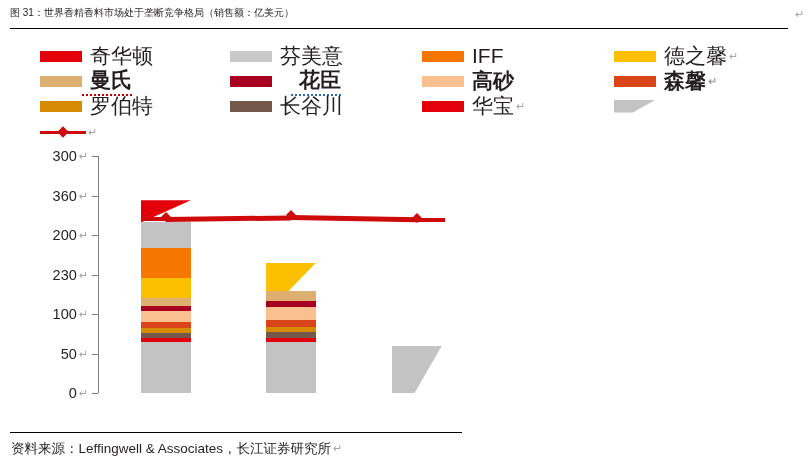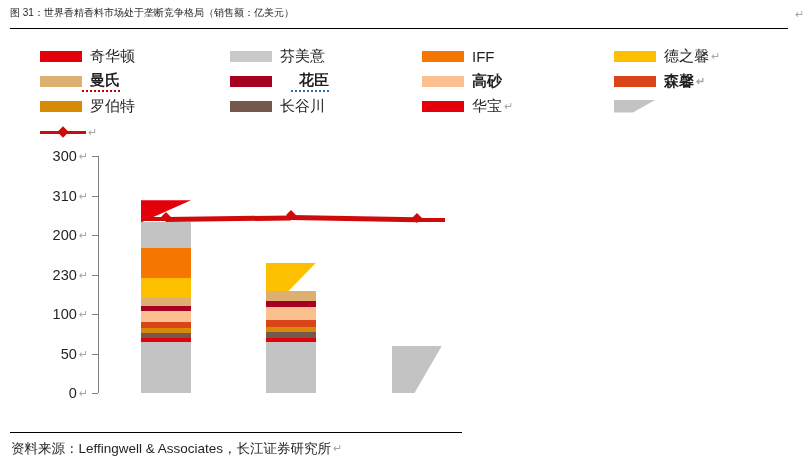--- a/index.html
+++ b/index.html
@@ -76,21 +76,21 @@
   .legend-item.c1 { left: 190px; }
   .legend-item.c2 { left: 382px; }
   .legend-item.c3 { left: 574px; }
 
   .swatch {
     width: 42px; height: 11px;
     display: inline-block;
     flex: 0 0 auto;
   }
   .legend-label {
-    font-size: 15px;
+    font-size: 21px;
     color: #231f20;
     padding-left: 8px;
     white-space: nowrap;
   }
   .wave-red {
     border-bottom: 2px dotted #c00000;
   }
   .wave-blue {
     border-bottom: 2px dotted #2b6cb0;
     margin-left: 19px;
@@ -291,21 +291,21 @@
   </div>
 </div>
 
 <div class="chart">
   <div class="ylab-wrap" id="ylabs">
       <div class="ylab" style="top: 247px;"><span>0</span><span class="pilcrow">↵</span></div>
       <div class="ylab" style="top: 207.5px;"><span>50</span><span class="pilcrow">↵</span></div>
       <div class="ylab" style="top: 168px;"><span>100</span><span class="pilcrow">↵</span></div>
       <div class="ylab" style="top: 128.5px;"><span>230</span><span class="pilcrow">↵</span></div>
       <div class="ylab" style="top: 89px;"><span>200</span><span class="pilcrow">↵</span></div>
-      <div class="ylab" style="top: 49.5px;"><span>310</span><span class="pilcrow">↵</span></div>
+      <div class="ylab" style="top: 49.5px;"><span>360</span><span class="pilcrow">↵</span></div>
       <div class="ylab" style="top: 10px;"><span>300</span><span class="pilcrow">↵</span></div>
     </div>
   <div class="axis-line"></div>
   <div id="ticks">
       <div class="tick" style="top: 247px;"></div>
       <div class="tick" style="top: 207.5px;"></div>
       <div class="tick" style="top: 168px;"></div>
       <div class="tick" style="top: 128.5px;"></div>
       <div class="tick" style="top: 89px;"></div>
       <div class="tick" style="top: 49.5px;"></div>

